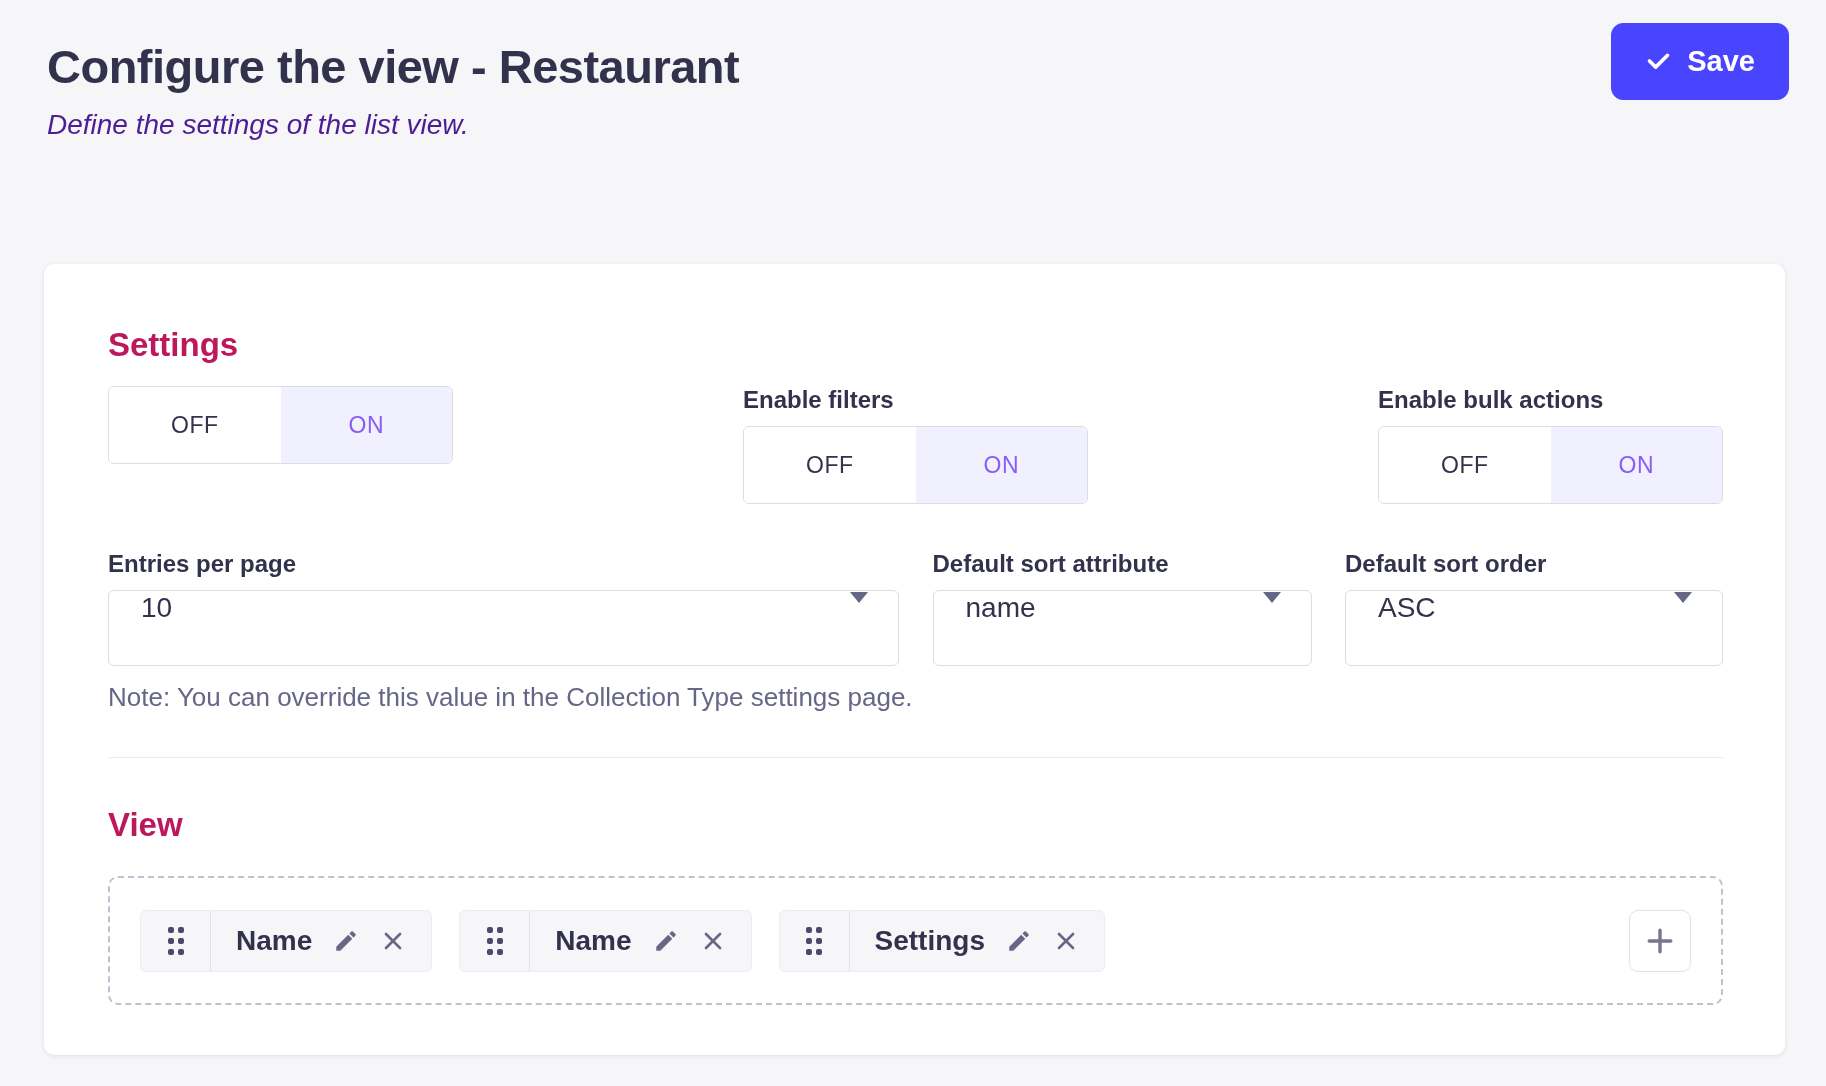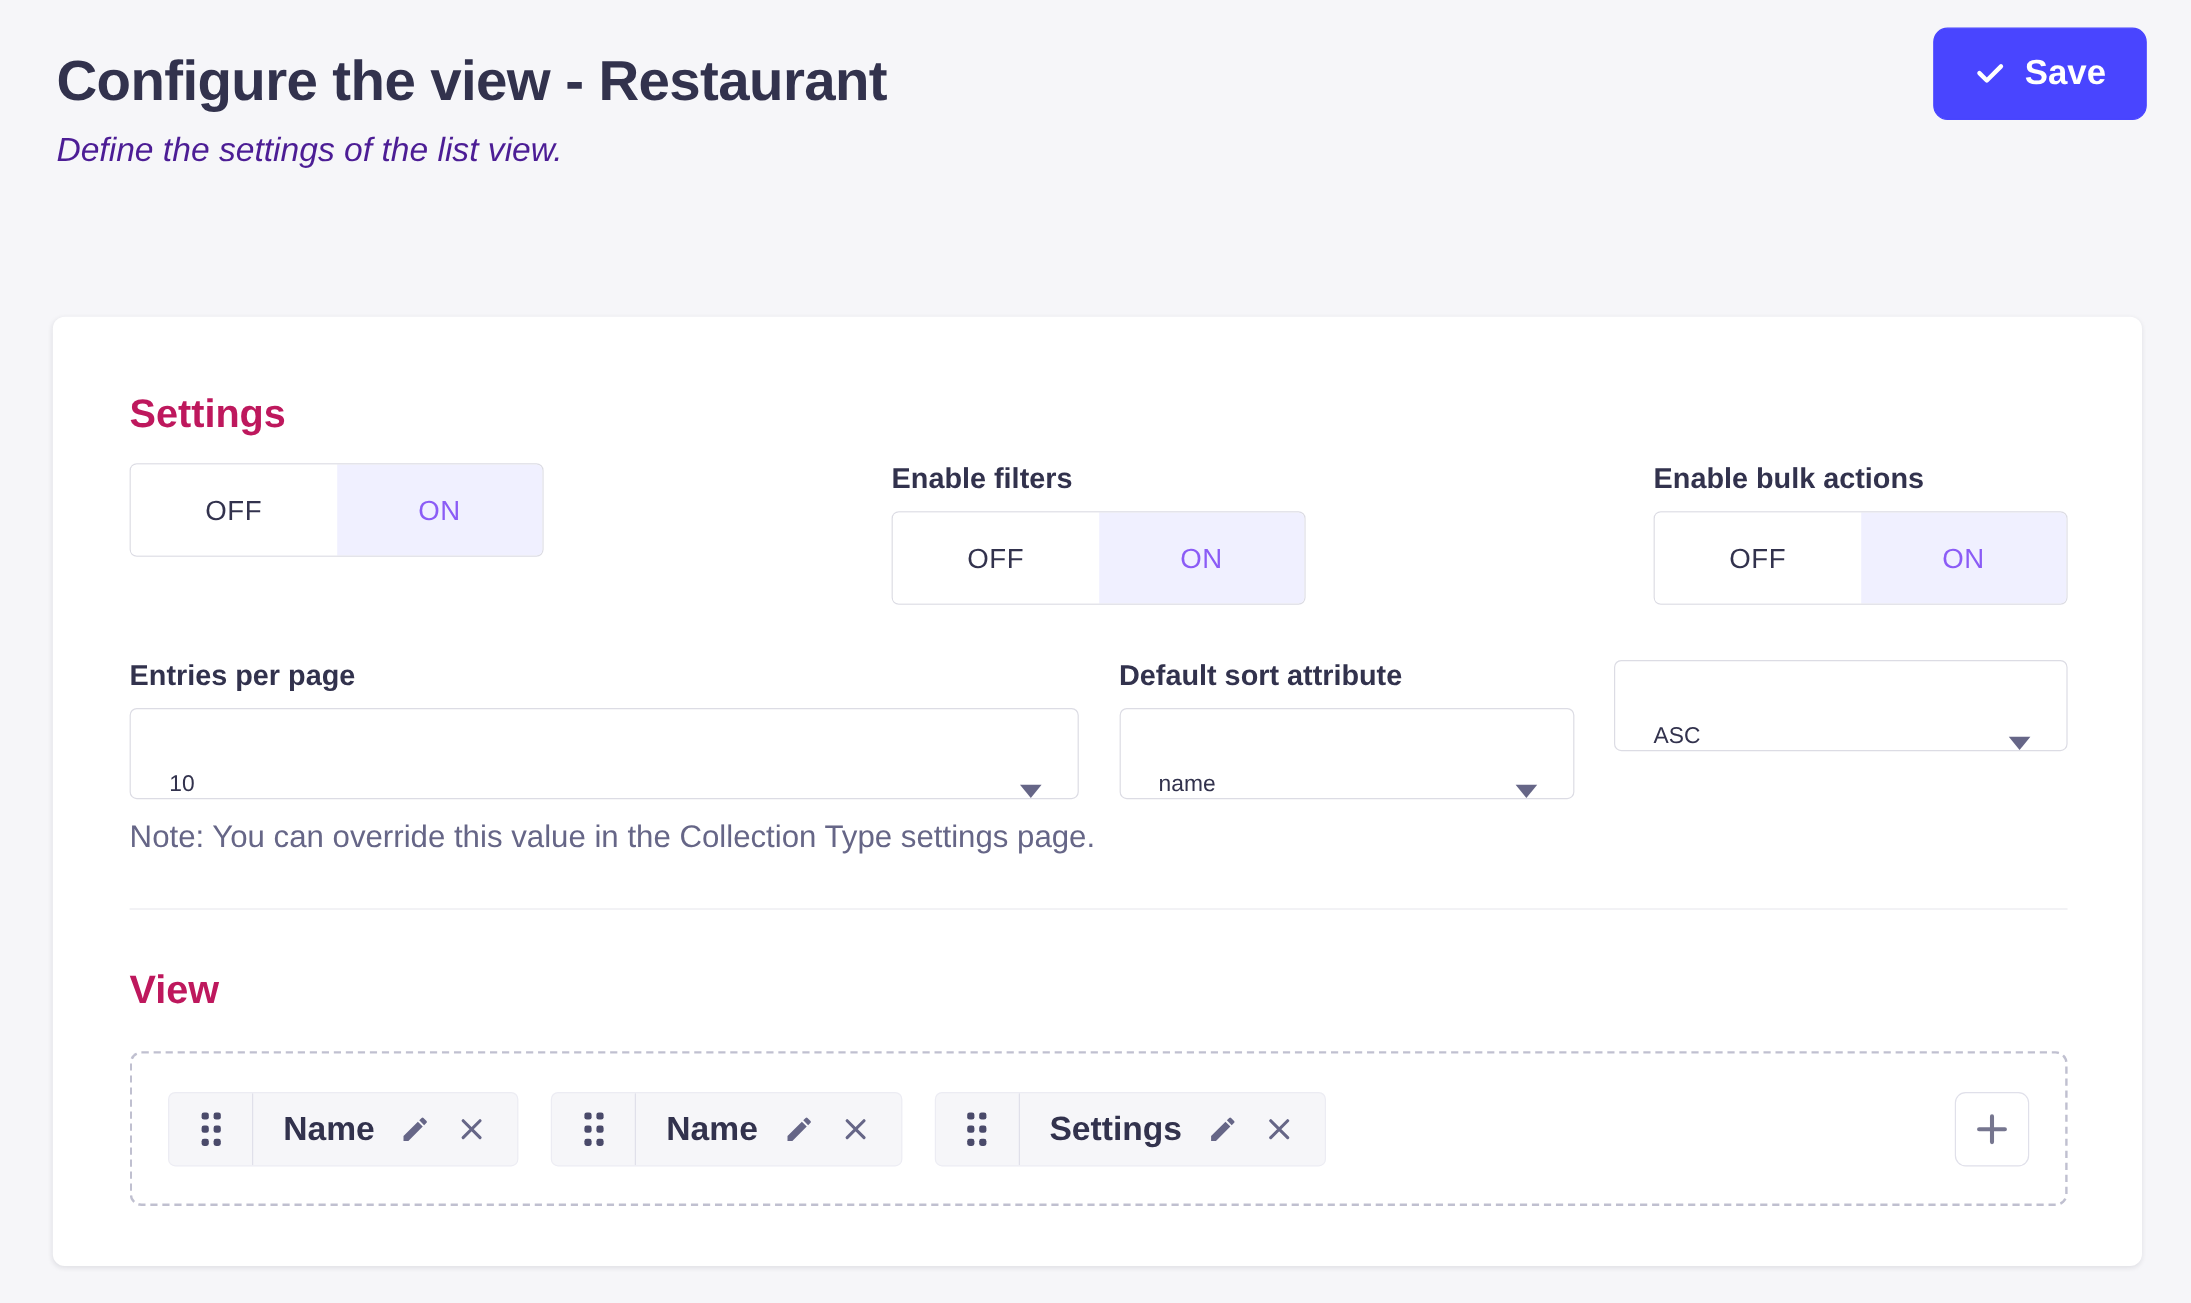--- a/index.html
+++ b/index.html
@@ -103,23 +103,23 @@
     margin-top: 46px;
     display: grid;
     grid-template-columns: 791px 379px 378px;
     justify-content: space-between;
   }
   .select-box {
     height: 76px;
     border: 1px solid #dcdce4;
     border-radius: 6px;
     background: #ffffff;
-    display: flex; align-items: flex-end; justify-content: space-between;
+    display: flex; align-items: flex-start; justify-content: space-between;
     padding: 1px 30px 0 32px;
-    font-size: 19px;
+    font-size: 28px;
     color: #32324d;
     cursor: pointer;
   }
   .caret {
     width: 0; height: 0;
     border-left: 9px solid transparent;
     border-right: 9px solid transparent;
     border-top: 11px solid #666687;
   }
   .note {
@@ -256,20 +256,21 @@
 
     <div>
       <span class="field-label">Default sort attribute</span>
       <div class="select-box">
         <span>name</span>
         <span class="caret"></span>
       </div>
     </div>
 
     <div>
+      <span class="field-label">Default sort order</span>
       <div class="select-box">
         <span>ASC</span>
         <span class="caret"></span>
       </div>
     </div>
   </div>
 
   <div class="note">Note: You can override this value in the Collection Type settings page.</div>
 
   <hr class="divider">

